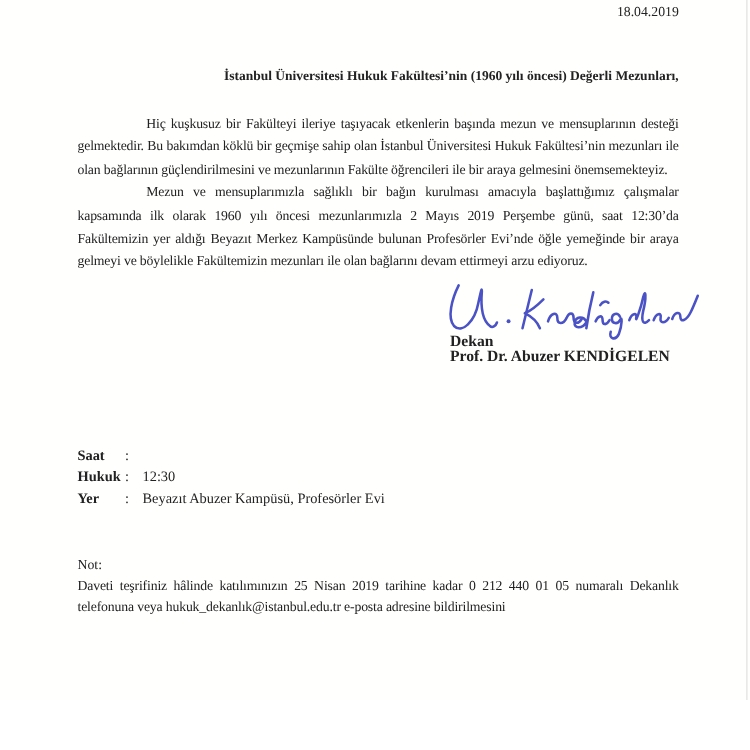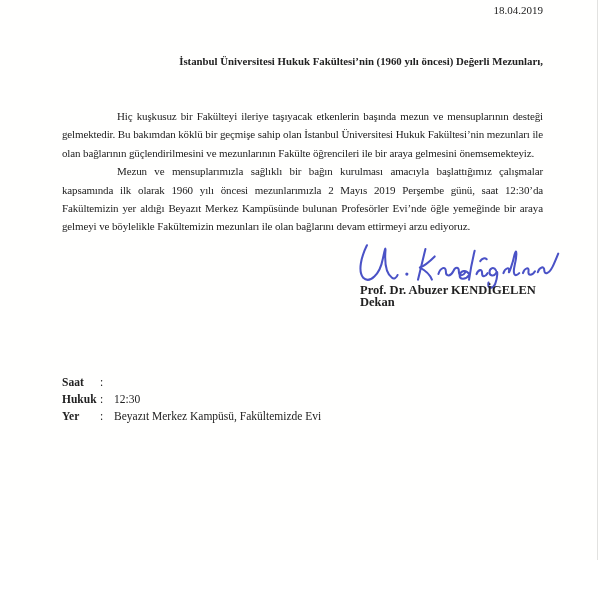--- a/index.html
+++ b/index.html
@@ -20,21 +20,21 @@
     padding-top:4px;text-align:right;font-size:11px;line-height:13px;
   }
   .salutation{
     margin-top:36px;text-align:right;font-weight:bold;
     font-size:10.8px;line-height:16px;
   }
   .para{
     margin:0;text-align:justify;font-size:11px;line-height:18.4px;
     letter-spacing:-0.13px;
   }
-  .para.first{margin-top:38px;}
+  .para.first{margin-top:21px;}
   .indent{text-indent:55px;}
   .b{font-weight:normal;}
   .sig-block{margin-top:0;margin-left:286px;width:240px;}
   .sig-svg{display:block;overflow:visible;}
   .sig-name{
     margin-top:-7px;margin-left:12px;font-weight:bold;
     font-size:12.5px;line-height:19px;white-space:nowrap;
   }
   .details{margin-top:62px;font-size:11.5px;}
   .details-row{display:flex;line-height:17.2px;}
@@ -67,36 +67,40 @@
           <path d="M 90,41 C 92,34 98,32 98,38 C 98,44 103,44 106,38 C 108,33 112,33 112,38 C 112,43 116,44 119,39"></path>
           <path d="M 129,16 C 126,28 124,40 123,47 M 123,41 C 120,36 114,37 113,42 C 112,47 119,48 123,42"></path>
           <path d="M 131,41 C 133,36 137,35 137,40 C 137,44 140,45 143,40 M 135,27 C 137,24 140,23 142,25"></path>
           <path d="M 152,37 C 150,33 145,34 145,39 C 145,43 150,44 152,40 C 154,35 154,44 151,52 C 148,58 142,56 144,50"></path>
           <path d="M 160,40 C 162,34 167,33 166,38 C 165,43 170,30 172,20 C 174,12 175,20 172,32 C 170,41 172,45 177,40"></path>
           <path d="M 181,40 C 183,34 188,33 187,38 C 186,43 191,43 194,38"></path>
           <path d="M 197,39 C 199,33 204,32 204,37 C 204,42 209,41 213,33 C 215,29 217,24 219,19"></path>
         </g>
         <circle cx="56" cy="41" r="1.7" fill="#4a52c6"></circle>
       </svg>
+      <div class="sig-name">Dekan</div>
       <div class="sig-name">Prof. Dr. Abuzer KENDİGELEN</div>
-      <div class="sig-name">Dekan</div>
     </div>
 
     <div class="details">
       <div class="details-row">
         <span class="details-label">Saat</span>
         <span class="details-sep">:</span>
       </div>
       <div class="details-row">
         <span class="details-label">Hukuk</span>
         <span class="details-sep">:</span>
         <span class="details-value">12:30</span>
       </div>
       <div class="details-row">
         <span class="details-label">Yer</span>
         <span class="details-sep">:</span>
-        <span class="details-value">Beyazıt Merkez Kampüsü, Fakültemizde Evi</span>
+        <span class="details-value">Beyazıt Abuzer Kampüsü, Profesörler Evi</span>
       </div>
     </div>
 
+    <div class="note">
+      <div class="note-head">Not:</div>
+      <div class="note-text"><span>Daveti teşrifiniz hâlinde katılımınızın </span><span class="b">25 Nisan 2019</span><span> tarihine kadar 0 212 440 01 05 numaralı Dekanlık telefonuna veya hukuk_dekanlık@istanbul.edu.tr e-posta adresine bildirilmesini</span></div>
+    </div>
 
   </div>
 </div>
 
 </body></html>

